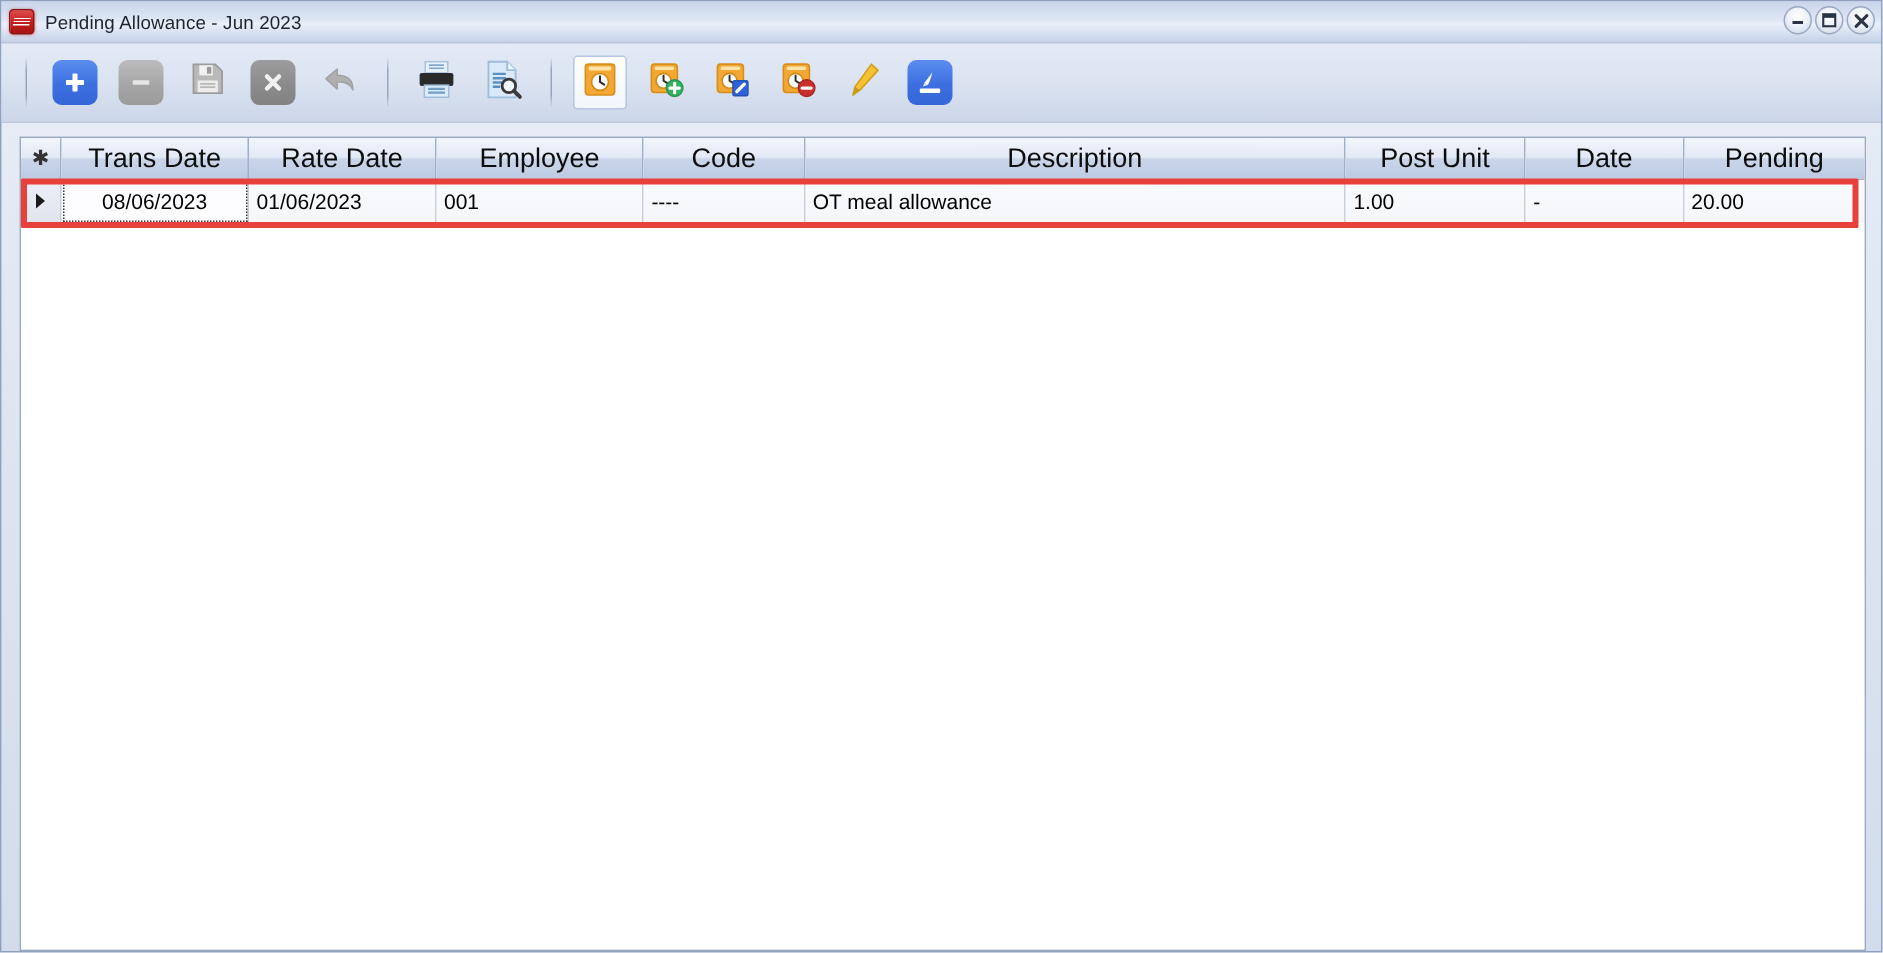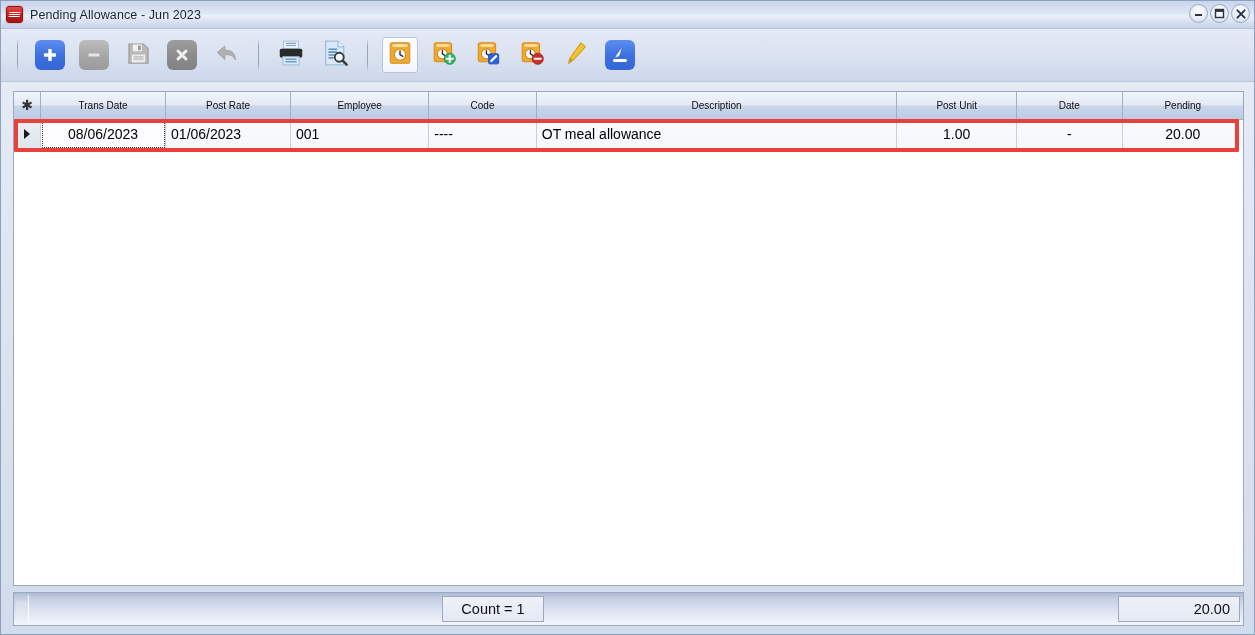--- a/index.html
+++ b/index.html
@@ -134,21 +134,21 @@
     width: 100%;
     font-size: 13.5px;
     color: #111;
   }
   table.grid th {
     background: linear-gradient(to bottom, #f2f5fb 0%, #e2e9f5 48%, #c9d5e9 52%, #bccbe3 100%);
     border-right: 1px solid #9fb0c9;
     border-bottom: 1px solid #9fb0c9;
     height: 27px;
     font-weight: normal;
-    font-size: 10px;
+    font-size: 18px;
     color: #0d0d0d;
     text-align: center;
     padding: 0 4px;
     box-sizing: border-box;
     white-space: nowrap;
     overflow: hidden;
   }
   table.grid th.corner {
     background: linear-gradient(to bottom, #f2f5fb 0%, #e2e9f5 48%, #c9d5e9 52%, #bccbe3 100%);
     color: #333;
@@ -181,21 +181,21 @@
     border-top: 5px solid transparent;
     border-bottom: 5px solid transparent;
     margin: 0 auto;
   }
   td.focus-cell {
     outline: 1px dotted #3a3a3a;
     outline-offset: -2px;
     background: #fdfdff !important;
     text-align: center;
   }
-  .num { text-align: center; }
+  .num { text-align: left; }
 
   .grid-body-fill {
     flex: 1 1 auto;
     background: #ffffff;
   }
 
   
   .annot {
     position: absolute;
     border: 4px solid #e8413c;
@@ -440,21 +440,21 @@
         <col style="width:105px">
         <col style="width:352px">
         <col style="width:117px">
         <col style="width:103px">
         <col style="width:118px">
       </colgroup>
       <thead>
         <tr>
           <th class="corner">✱</th>
           <th>Trans Date</th>
-          <th>Post Rate</th>
+          <th>Rate Date</th>
           <th>Employee</th>
           <th>Code</th>
           <th>Description</th>
           <th>Post Unit</th>
           <th>Date</th>
           <th style="border-right:none">Pending</th>
         </tr>
       </thead>
       <tbody>
         <tr class="row-selected">
@@ -470,20 +470,14 @@
           <td class="num">-</td>
           <td class="num" style="border-right:none">20.00</td>
         </tr>
       </tbody>
     </table>
     <div class="grid-body-fill"></div>
 
     <div class="annot" style="left:0px; top:27px; width:1225px; height:33px;"></div>
   </div>
 
-  <div class="statusbar">
-    <div class="sb-grip"></div>
-    <div class="sb-spacer"></div>
-    <div class="sb-panel count">Count = 1</div>
-    <div class="sb-panel total">20.00</div>
-  </div>
 
 </div>
 
 </body></html>

